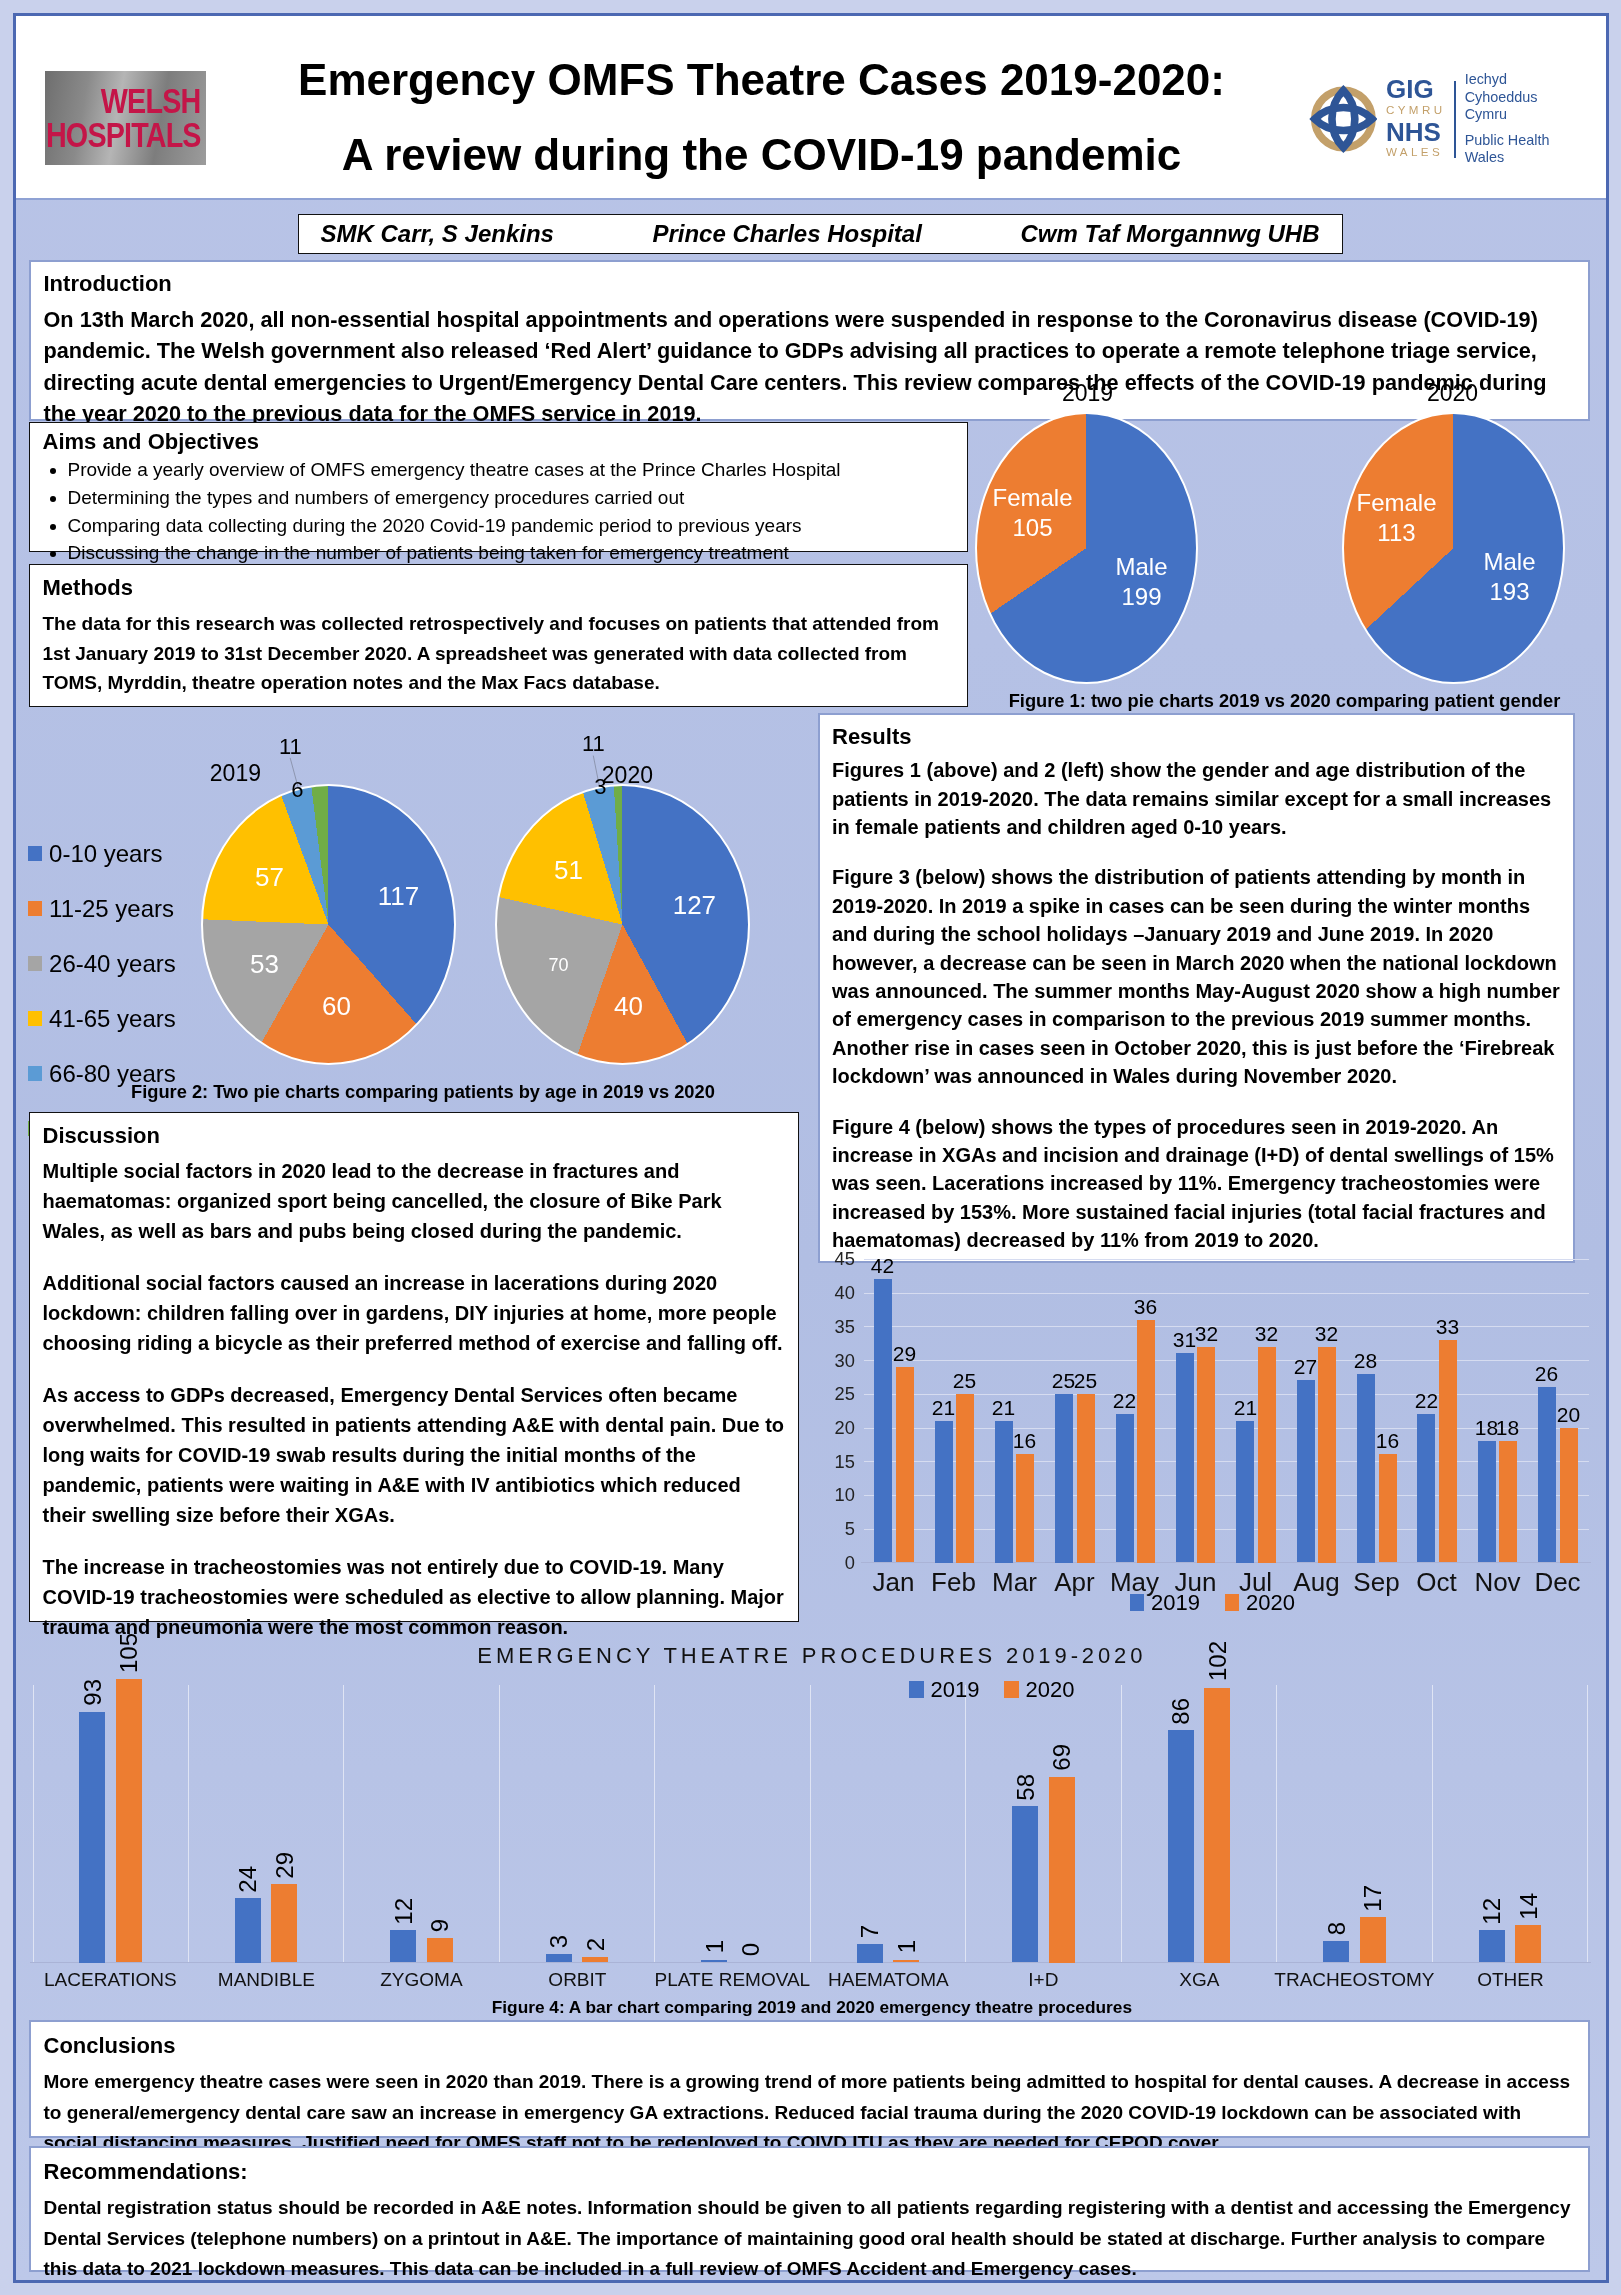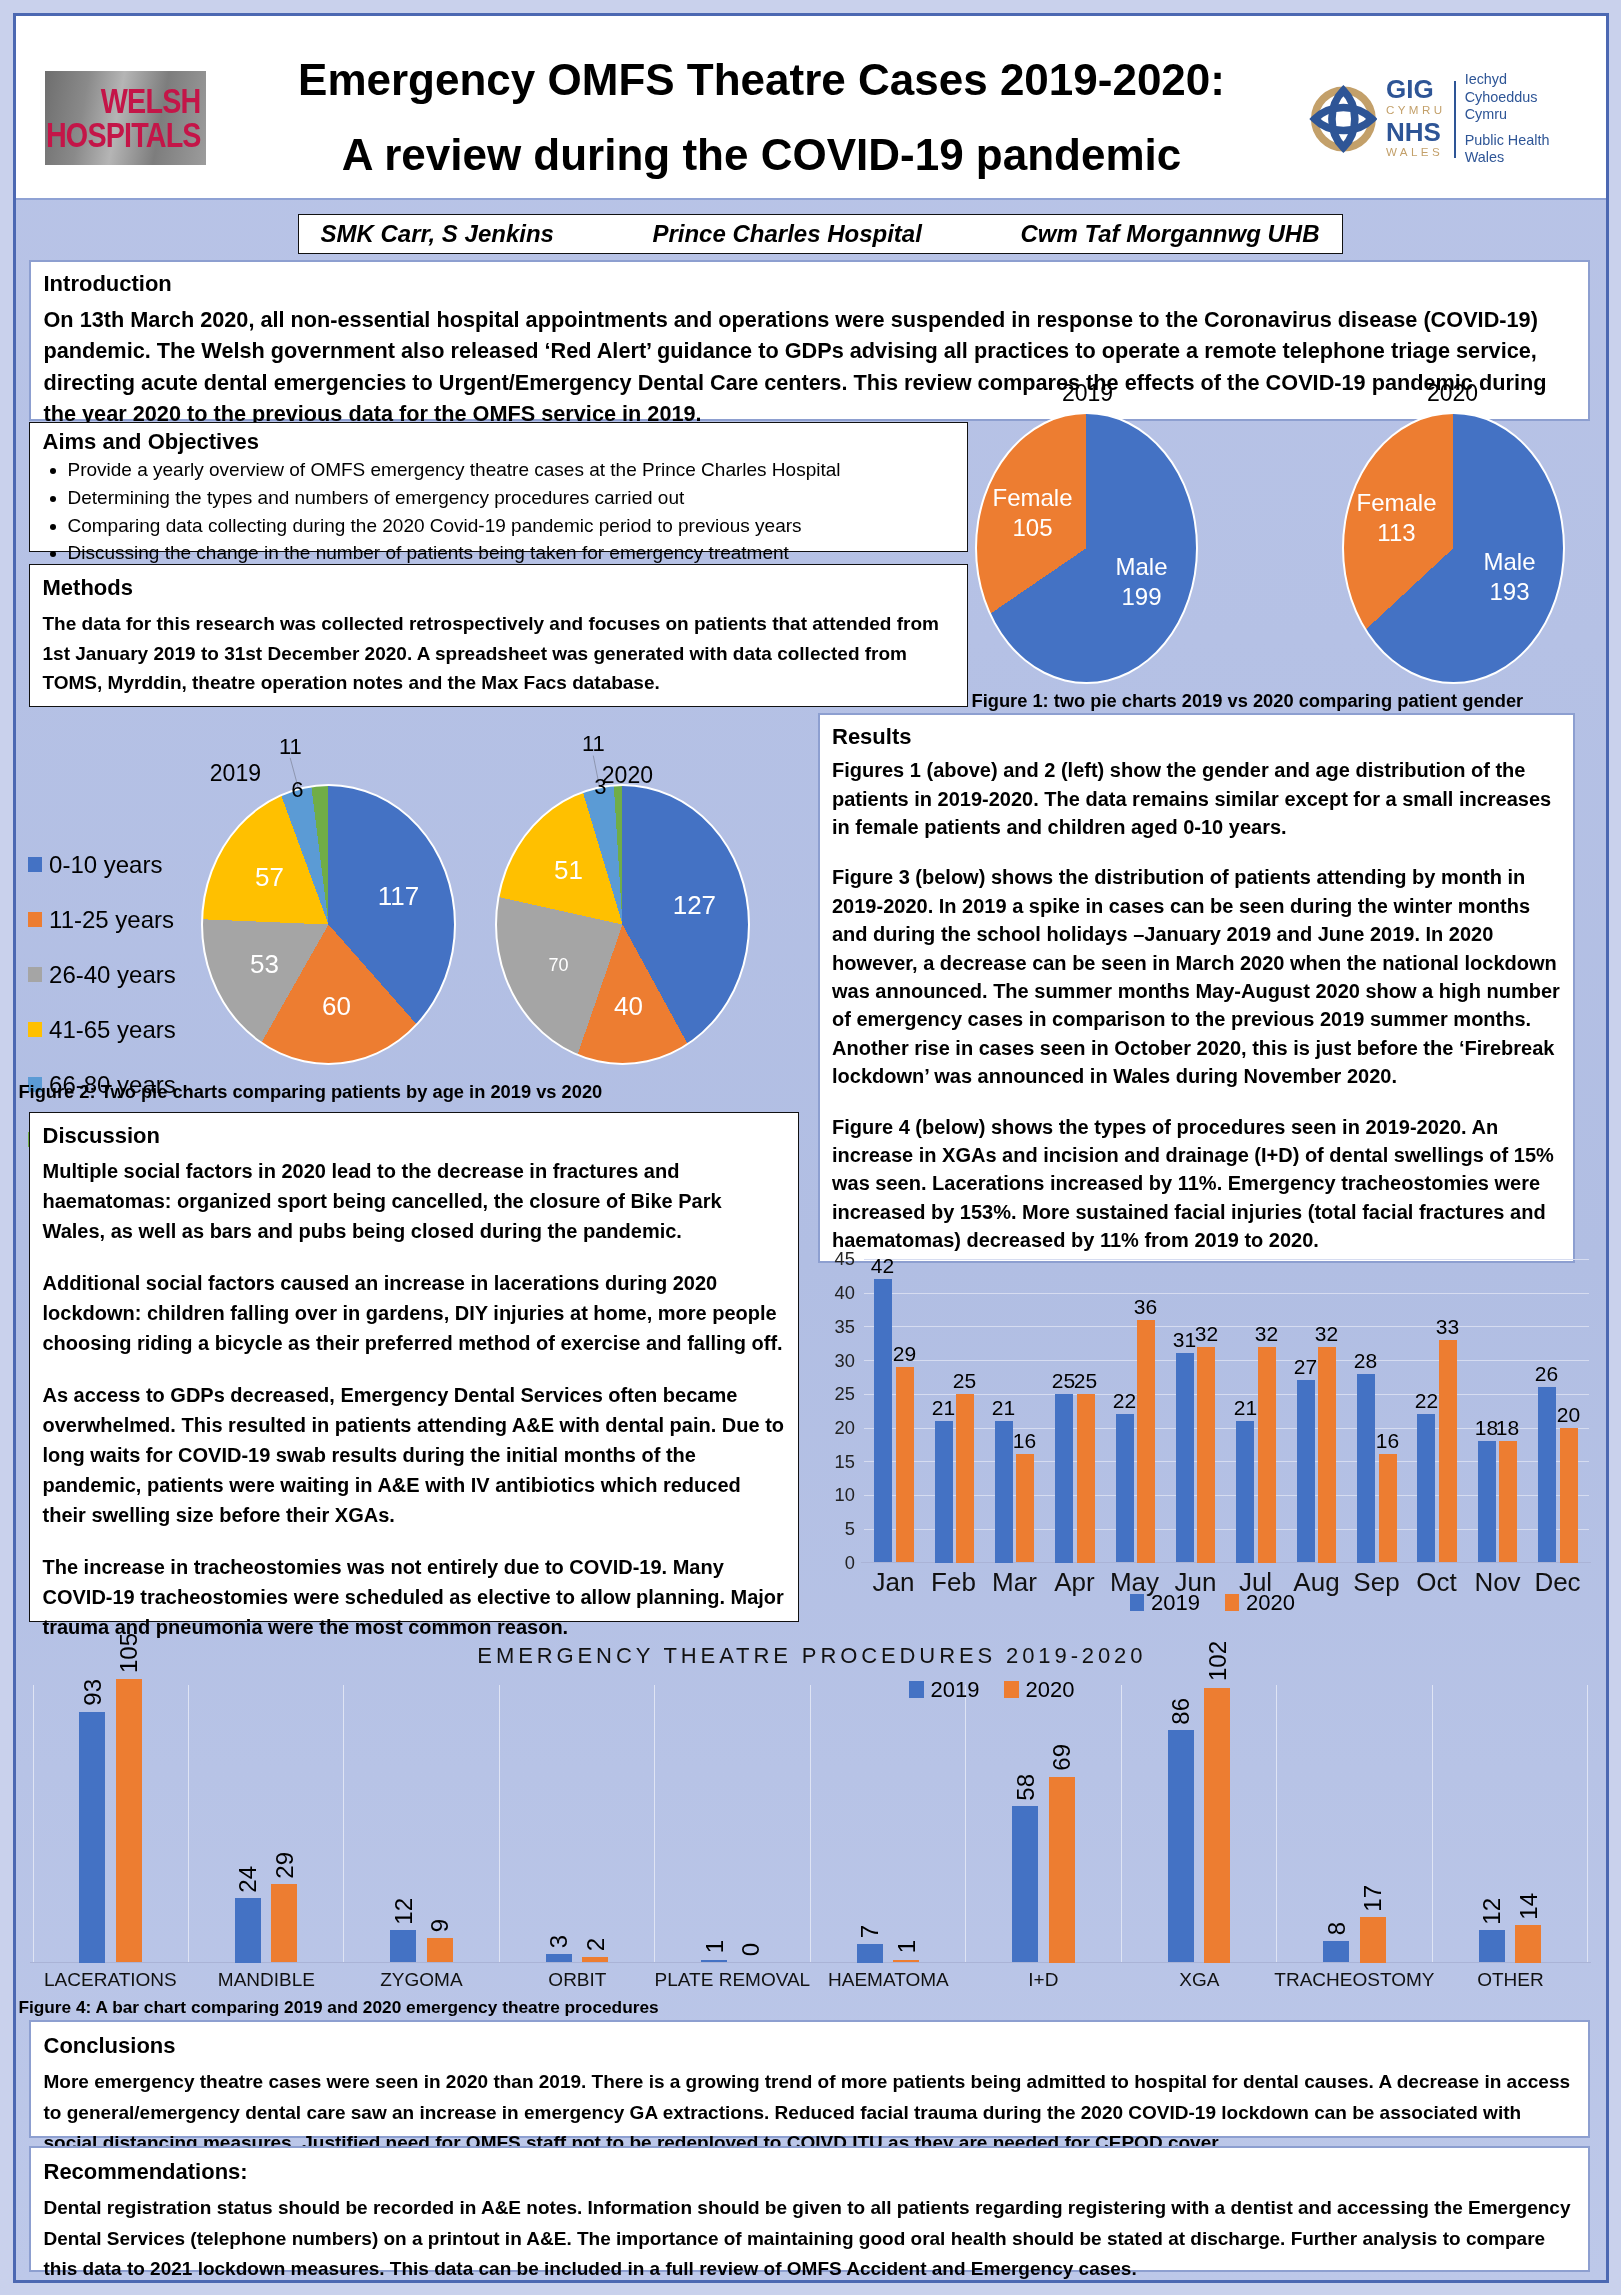--- a/index.html
+++ b/index.html
@@ -63,21 +63,21 @@
   
   .fig{position:absolute;}
   #fig1{left:956px;top:362px;width:626px;height:337px;}
   #fig2{left:2.9px;top:725px;width:828px;height:380px;}
   #fig3{left:802px;top:1231px;width:790px;height:400px;}
   #fig4{left:2.9px;top:1621px;width:1587px;height:380px;}
   .pie{position:absolute;border-radius:50%;border:2.4px solid #fff;box-sizing:border-box;}
   .pie-year{position:absolute;font-size:23px;color:#000;transform:translateX(-50%);}
   .pie-label-in{position:absolute;color:#fff;text-align:center;transform:translate(-50%,-50%);line-height:1.25;}
   .pie-label-out{position:absolute;color:#000;transform:translate(-50%,-50%);}
-  .fig-caption{position:absolute;width:100%;font-size:18.3px;font-weight:bold;}
+  .fig-caption{position:absolute;width:100%;text-align:center;font-size:18.3px;font-weight:bold;}
   .chart-title{position:absolute;width:100%;text-align:center;font-size:22px;letter-spacing:3.9px;color:#111;}
   .legend{position:absolute;display:flex;gap:25px;align-items:center;}
   .legend-item{display:flex;align-items:center;gap:6.7px;font-size:22px;}
   .legend-swatch{width:14.4px;height:16.4px;display:inline-block;}
   .side-legend{position:absolute;display:flex;flex-direction:column;}
   .side-legend .legend-item{margin-bottom:27px;font-size:24px;}
   .gridline-h{position:absolute;height:1px;background:#d6dcf0;}
   .gridline-v{position:absolute;width:1px;background:#dfe4f4;}
   .axis-base{position:absolute;height:1.4px;background:#aab3d6;}
   .ytick{position:absolute;width:34px;text-align:right;font-size:18.3px;color:#222;}
@@ -169,21 +169,21 @@
         <div>Male</div>
         <div>193</div>
       </div>
       <div class="pie-label-in" style="left: 425px; top: 140px; font-size: 24px;">
         <div>Female</div>
         <div>113</div>
       </div>
     </div>
 
   <div class="fig" id="fig2">
-    <div class="side-legend" id="fig2-legend" style="left:9.6px;top:99px;margin-top:11px;">
+    <div class="side-legend" id="fig2-legend" style="left:9.6px;top:99px;">
         <div class="legend-item">
           <div class="legend-swatch" style="background: rgb(68, 114, 196); width: 14.4px; height: 14.4px;"></div>
           <div>0-10 years</div>
         </div>
         <div class="legend-item">
           <div class="legend-swatch" style="background: rgb(237, 125, 49); width: 14.4px; height: 14.4px;"></div>
           <div>11-25 years</div>
         </div>
         <div class="legend-item">
           <div class="legend-swatch" style="background: rgb(165, 165, 165); width: 14.4px; height: 14.4px;"></div>

